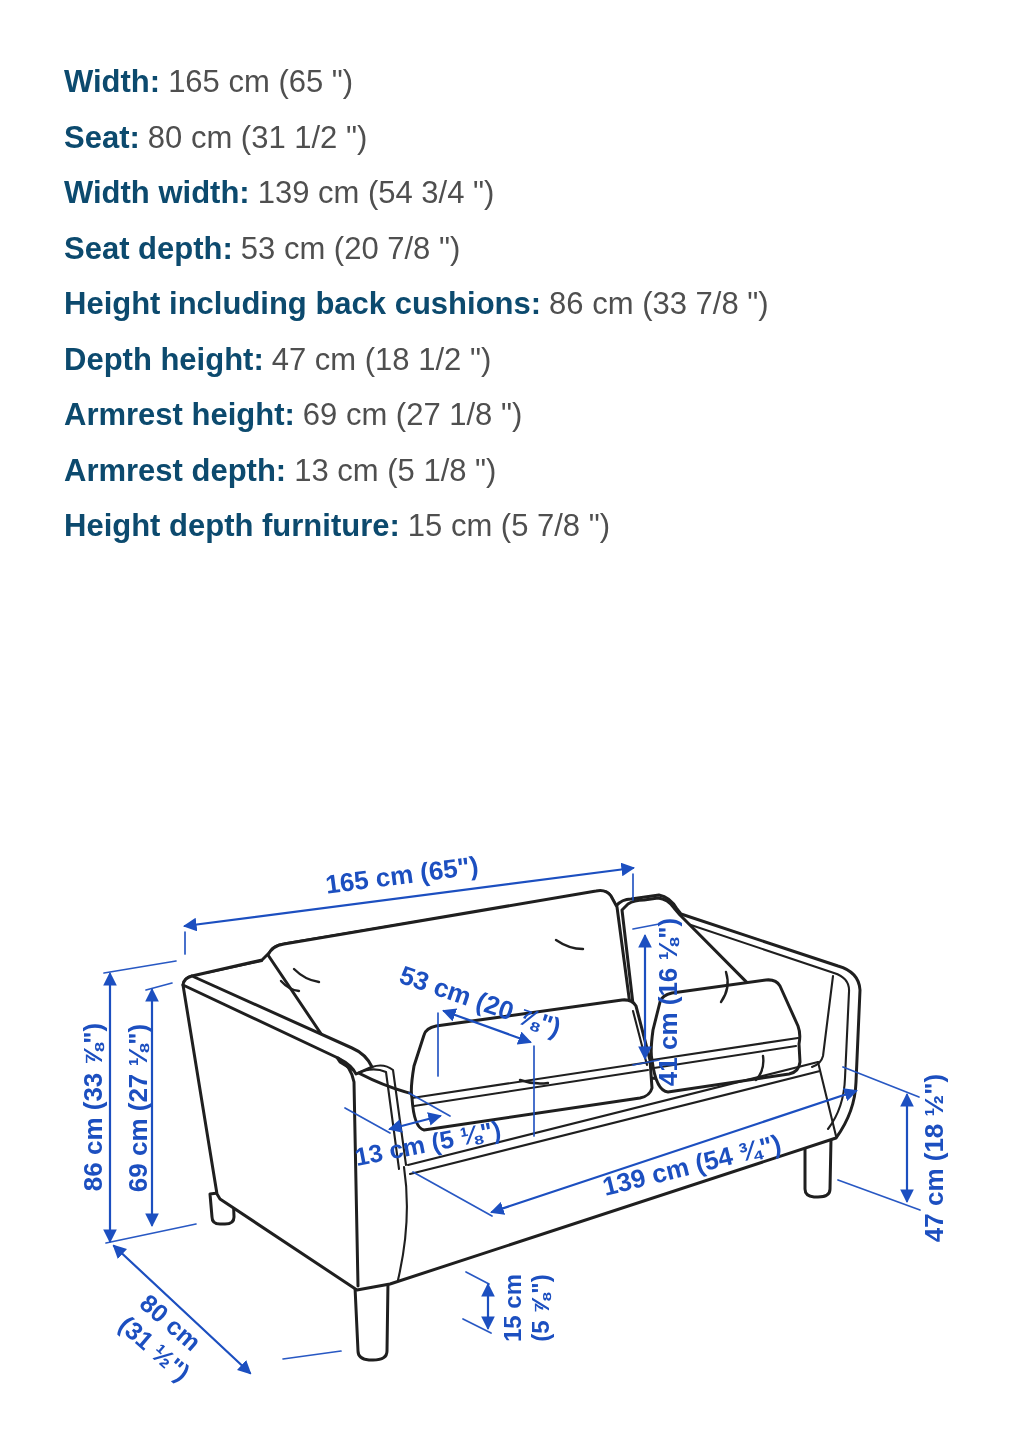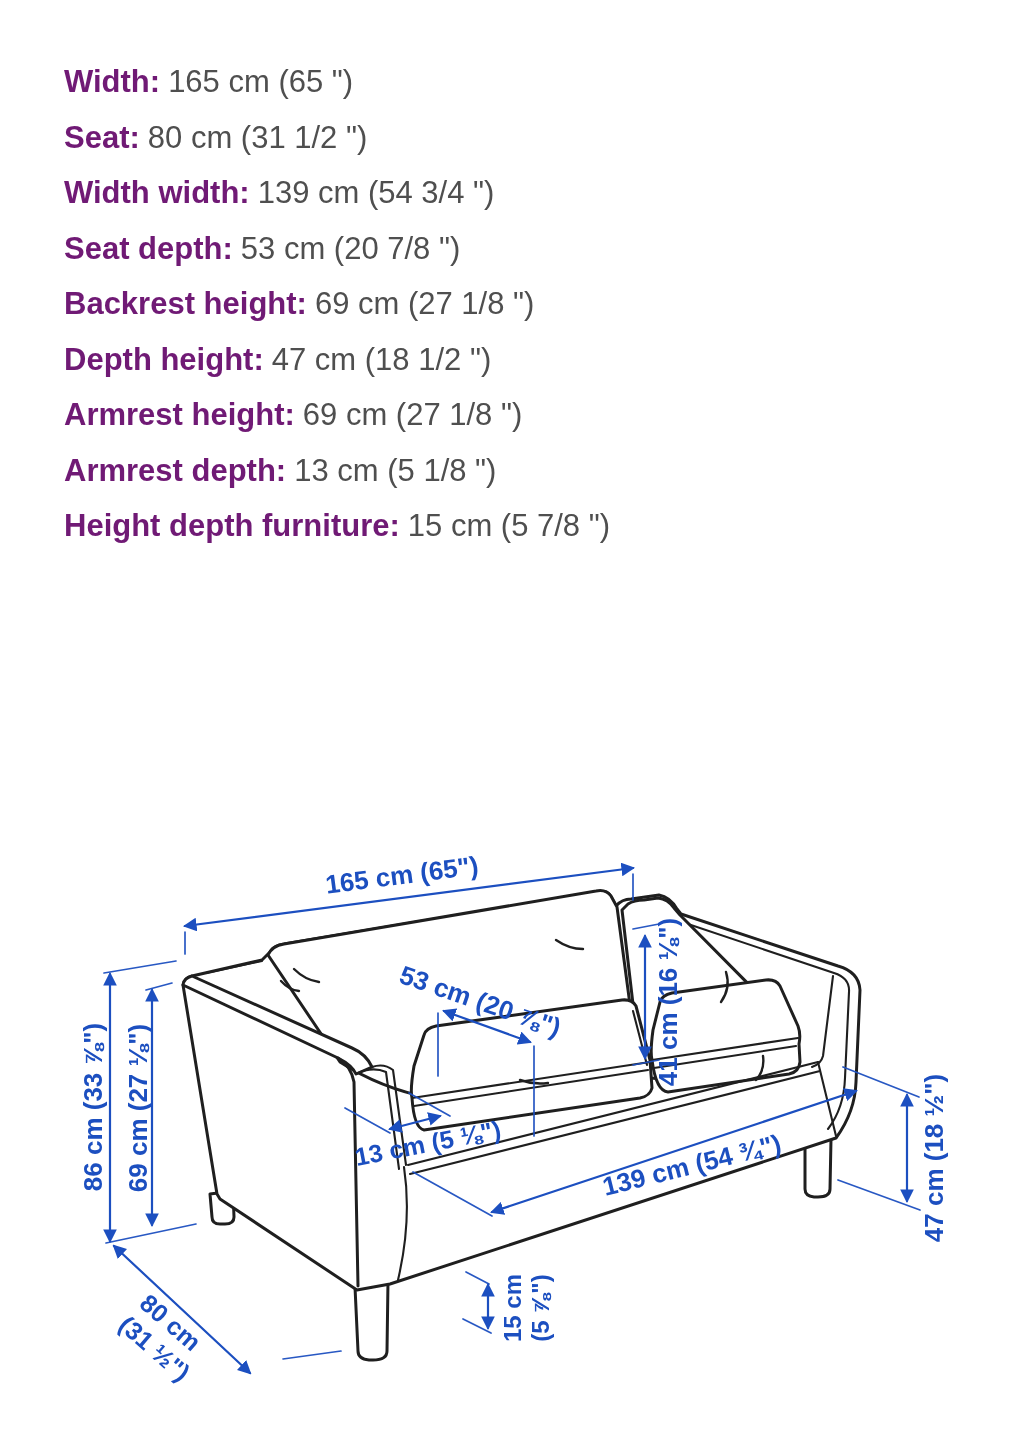--- a/index.html
+++ b/index.html
@@ -4,21 +4,21 @@
 <style>
   html,body{margin:0;padding:0;background:#fff;}
   body{
     width:1027px;height:1440px;position:relative;overflow:hidden;
     font-family:"Liberation Sans","DejaVu Sans",sans-serif;
   }
   .measurements{
     position:absolute;left:64px;top:54px;right:40px;
     font-size:31px;line-height:55.5px;color:#4a4a4a;
   }
-  .measurements .lbl{font-weight:700;color:#701a75;}
+  .measurements .lbl{font-weight:700;color:#0c4a6e;}
   .measurements .val{font-weight:400;color:#4f4f4f;margin-left:8px;}
   .diagram-wrap{position:absolute;left:0;top:820px;width:1027px;height:620px;}
   svg{display:block;}
   .sofa-line{stroke:#1f1f1f;fill:none;stroke-width:3;stroke-linejoin:round;stroke-linecap:round;}
   .sofa-fill{stroke:#1f1f1f;fill:#ffffff;stroke-width:3;stroke-linejoin:round;stroke-linecap:round;}
   .sofa-thin{stroke:#1f1f1f;fill:none;stroke-width:2.1;stroke-linejoin:round;stroke-linecap:round;}
   .crease{stroke:#1f1f1f;fill:none;stroke-width:2.4;stroke-linecap:round;}
   .dim-line{stroke:var(--blue);fill:none;stroke-width:2.2;stroke-linecap:round;}
   .dim-tick{stroke:var(--blue);fill:none;stroke-width:1.7;stroke-linecap:round;opacity:.95;}
   .dim-text{fill:var(--blue);font-weight:700;font-size:26px;font-family:"Liberation Sans","DejaVu Sans",sans-serif;}
@@ -26,21 +26,21 @@
   .dim-text.mid{font-size:25px;}
 </style>
 </head>
 <body>
 
 <div class="measurements">
   <div><span class="lbl">Width:</span><span class="val">165 cm (65 ")</span></div>
   <div><span class="lbl">Seat:</span><span class="val">80 cm (31 1/2 ")</span></div>
   <div><span class="lbl">Width width:</span><span class="val">139 cm (54 3/4 ")</span></div>
   <div><span class="lbl">Seat depth:</span><span class="val">53 cm (20 7/8 ")</span></div>
-  <div><span class="lbl">Backrest height:</span><span class="val">69 cm (27 1/8 ")</span></div>
+  <div><span class="lbl">Height including back cushions:</span><span class="val">86 cm (33 7/8 ")</span></div>
   <div><span class="lbl">Depth height:</span><span class="val">47 cm (18 1/2 ")</span></div>
   <div><span class="lbl">Armrest height:</span><span class="val">69 cm (27 1/8 ")</span></div>
   <div><span class="lbl">Armrest depth:</span><span class="val">13 cm (5 1/8 ")</span></div>
   <div><span class="lbl">Height depth furniture:</span><span class="val">15 cm (5 7/8 ")</span></div>
 </div>
 
 <div class="diagram-wrap">
 <svg width="1027" height="620" viewBox="0 0 1027 620" style="--blue:#1c4fc0">
   <defs>
     <marker id="ah" viewBox="0 0 10 10" refX="8.5" refY="5" markerWidth="6.2" markerHeight="6.2" orient="auto-start-reverse">

